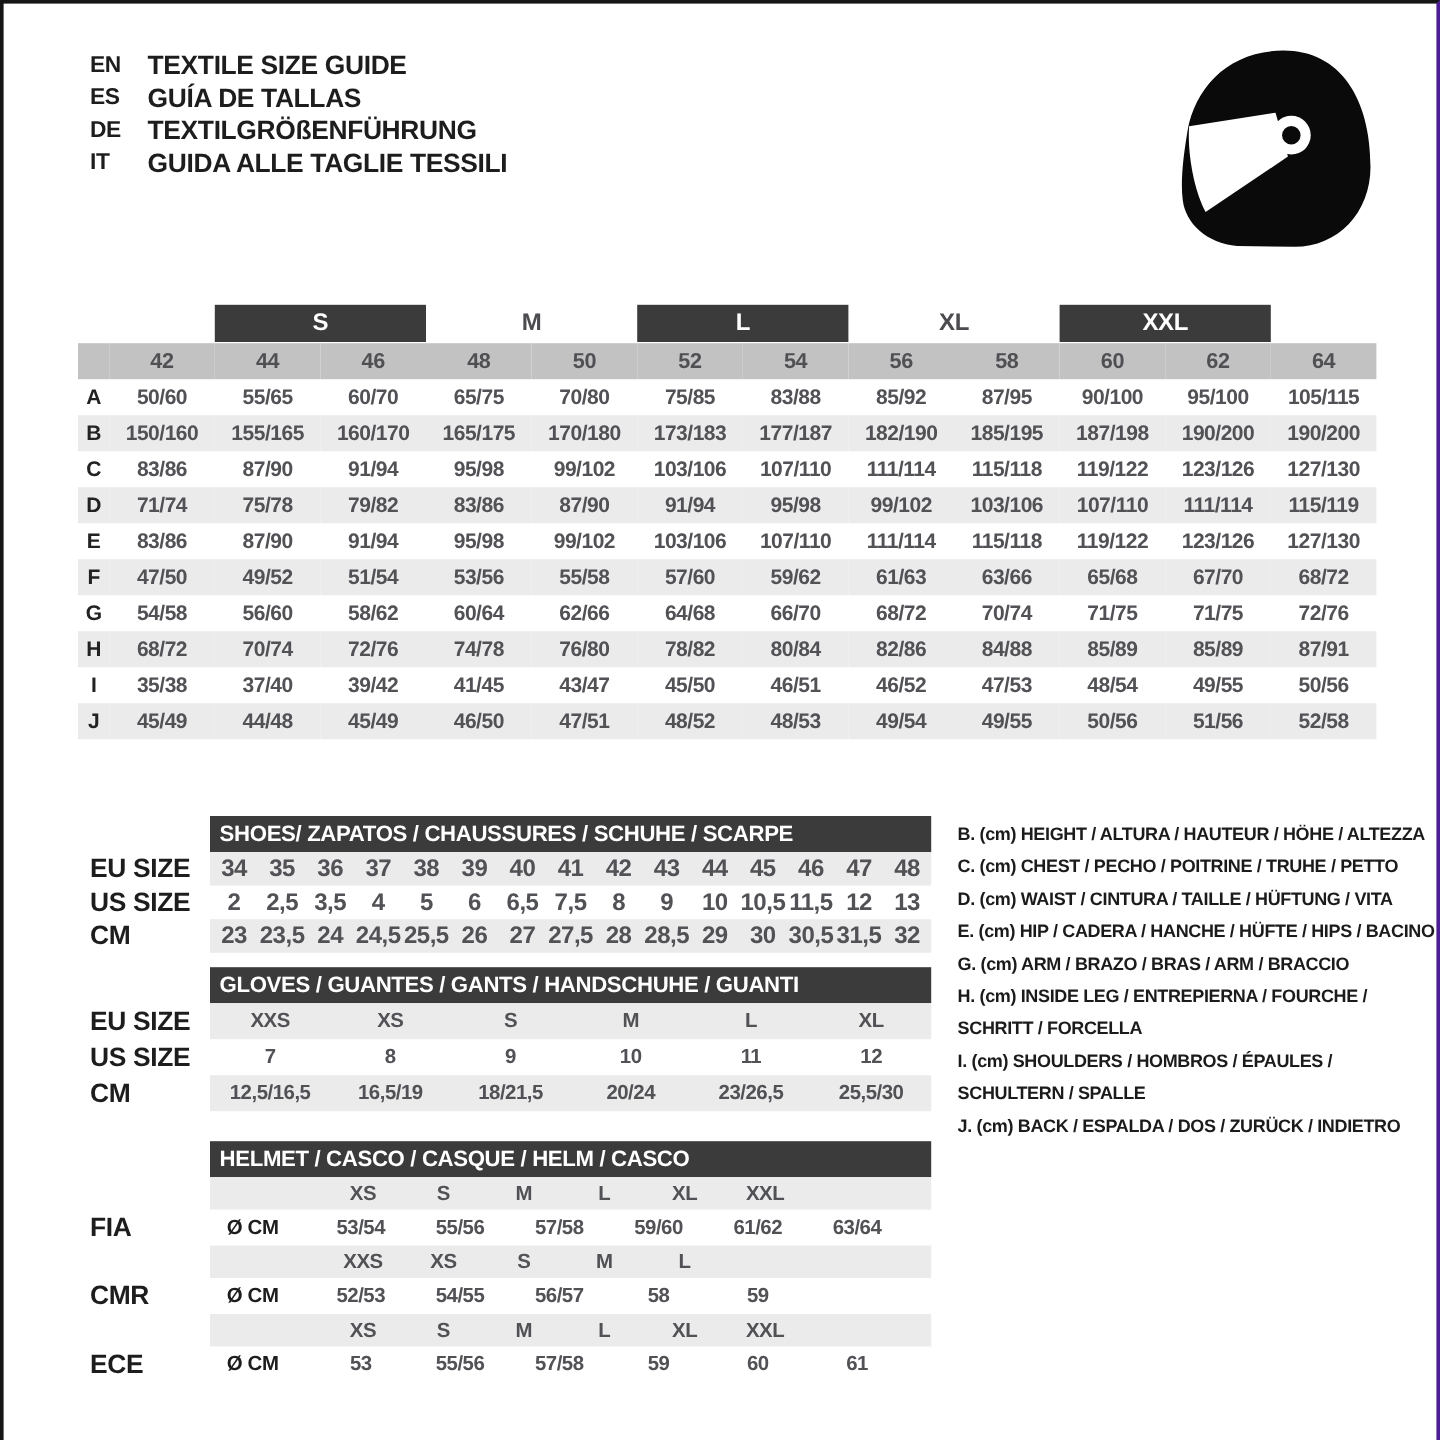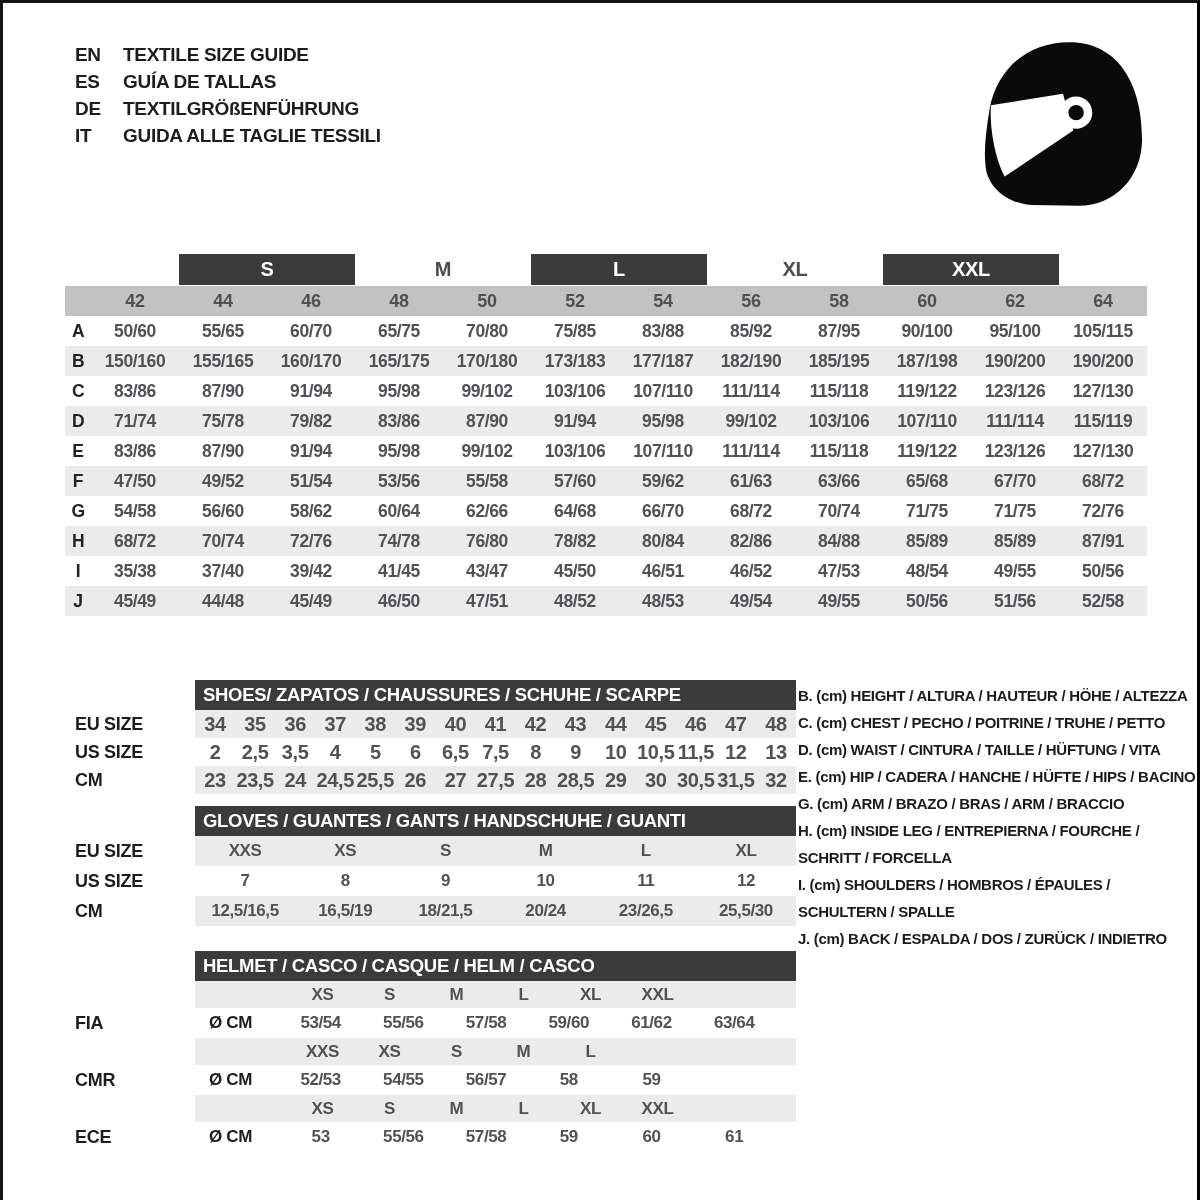--- a/index.html
+++ b/index.html
@@ -1,46 +1,46 @@
 <!DOCTYPE html>
 <html><head>
 <meta charset="utf-8">
 <style>
   html,body{margin:0;padding:0;background:#fff;}
   .page{
     position:relative;width:1200px;height:1200px;box-sizing:border-box;
-    background:#fff;border-top:3px solid #151515;border-left:3px solid #151515;border-right:3px solid #000000;
+    background:#fff;border-top:3px solid #151515;border-left:3px solid #151515;border-right:3px solid #4c1d95;
     font-family:"Liberation Sans", sans-serif;overflow:hidden;
   }
   
   .lang-block{position:absolute;left:72px;top:38px;}
   .lang-row{display:flex;height:27px;align-items:center;}
   .lang-code{width:48px;font-size:19px;font-weight:bold;color:#1d1d1d;letter-spacing:-0.3px;}
-  .lang-title{font-size:19px;font-weight:bold;color:#1d1d1d;letter-spacing:-0.3px;white-space:nowrap;}
+  .lang-title{font-size:22px;font-weight:bold;color:#1d1d1d;letter-spacing:-0.3px;white-space:nowrap;}
   
   .helmet-logo{position:absolute;left:965px;top:26px;width:188px;height:188px;}
   
   .main-table{position:absolute;left:62px;top:250px;width:1082px;border-collapse:collapse;table-layout:fixed;}
   .main-table td{padding:0;margin:0;text-align:center;vertical-align:middle;}
   .group-row td{height:33px;}
   .group-bar{height:31px;line-height:31px;background:#3b3b3b;color:#fff;font-size:20px;font-weight:bold;letter-spacing:-0.3px;}
   .group-plain{font-size:20px;font-weight:bold;color:#4c4c50;letter-spacing:-0.3px;}
   .num-row td{height:30px;background:#c2c2c2;font-size:18px;font-weight:bold;color:#4f4f54;letter-spacing:-0.3px;}
   .data-row td{height:30px;font-size:17.5px;font-weight:bold;color:#515156;letter-spacing:-0.4px;}
   .data-row td.row-letter{color:#222;font-size:17.5px;}
   .data-row.alt td{background:#ebebeb;}
   
-  .tbl{position:absolute;left:192px;width:601px;}
+  .tbl{position:absolute;left:172px;width:601px;}
   .tbl-header{height:30px;line-height:30px;background:#3b3b3b;color:#fff;font-size:18.5px;font-weight:bold;
               padding-left:8px;letter-spacing:-0.3px;white-space:nowrap;}
   .flex-row{display:flex;align-items:center;}
   .flex-row .cell{flex:1;text-align:center;font-weight:bold;color:#515156;letter-spacing:-0.4px;}
   .shaded{background:#ebebeb;}
   .side-labels{position:absolute;left:72px;width:104px;}
-  .side-label{font-size:18px;font-weight:bold;color:#1d1d1d;letter-spacing:-0.3px;display:flex;align-items:center;}
+  .side-label{font-size:22px;font-weight:bold;color:#1d1d1d;letter-spacing:-0.3px;display:flex;align-items:center;}
   
   .shoes-row{height:28px;}
   .shoes-row .cell{font-size:20px;}
   .side-shoes .side-label{height:28px;}
   .side-spacer30{height:30px;}
   
   .gloves-row{height:30px;}
   .gloves-row .cell{font-size:17px;}
   .side-gloves .side-label{height:30px;}
   

